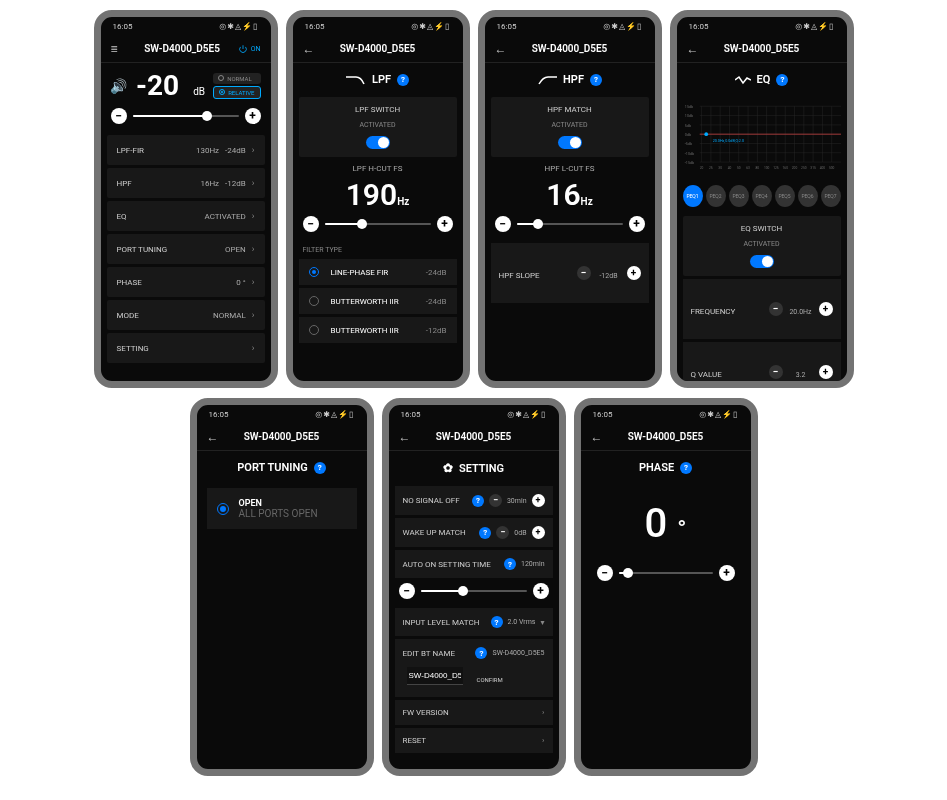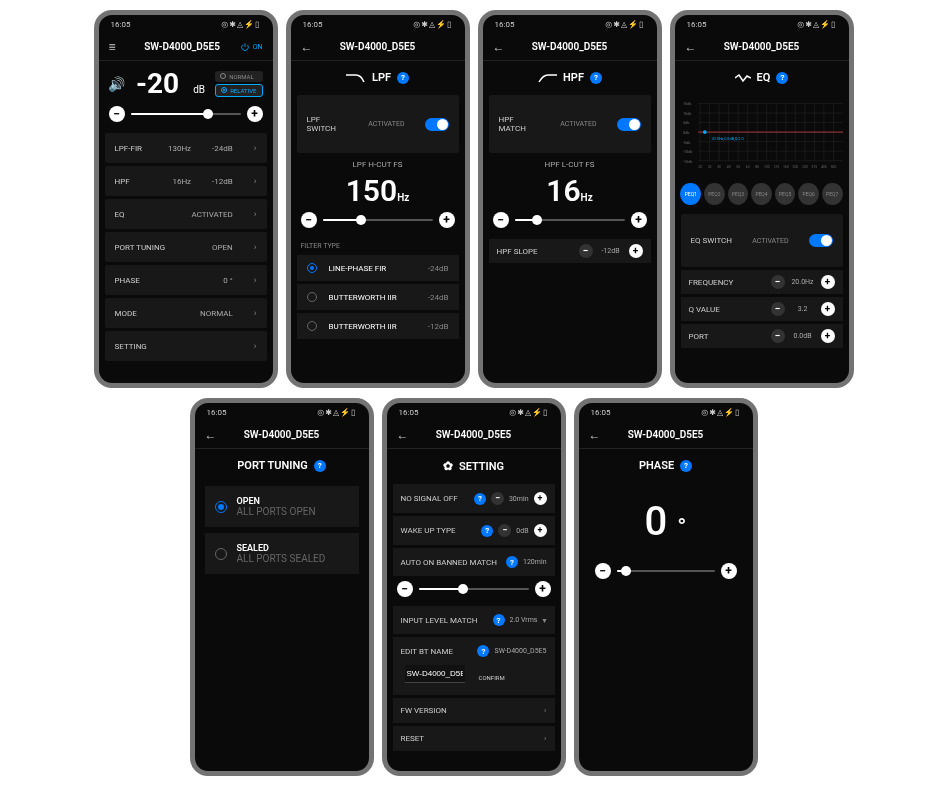--- a/index.html
+++ b/index.html
@@ -15,21 +15,21 @@
     justify-content: center;
   }
   .row2 { margin-top: 10px; }
   .phone {
     width: 184px;
     height: 378px;
     background: #0a0a0a;
     border-radius: 18px;
     position: relative;
     overflow: hidden;
-    border: 5px solid #737373;
+    border: 7px solid #737373;
     display: flex;
     flex-direction: column;
     font-size: 8px;
     color: #fff;
   }
   .status-bar {
     height: 18px;
     display: flex;
     justify-content: space-between;
     align-items: center;
@@ -185,21 +185,21 @@
     background: #fff;
     border-radius: 50%;
     transform: translate(-50%, -50%);
   }
   .list-row {
     background: #181818;
     margin: 3px 6px;
     padding: 10px 10px;
     display: flex;
     align-items: center;
-    gap: 21px;
+    gap: 6px;
     font-size: 8px;
     border-radius: 2px;
     position: relative;
   }
   .list-row .label { flex: 1; color: #ccc; }
   .list-row .val { color: #aaa; font-size: 8px; }
   .list-row .chev { color: #888; font-size: 9px; }
   .sub-head {
     padding: 6px 10px 2px;
     font-size: 7px;
@@ -215,26 +215,27 @@
   .big-freq .unit { font-size: 10px; }
   .big-freq-label {
     text-align: center;
     font-size: 8px;
     color: #aaa;
     padding: 4px 0 0;
   }
   .switch-row {
     display: flex;
     align-items: center;
-    padding: 20px 10px;
-    font-size: 8px;
-    gap: 20px;
+    padding: 8px 10px;
+    font-size: 8px;
+    gap: 7px;
     background: #181818;
     margin: 3px 6px;
     border-radius: 2px;
+    flex-direction: column;
   }
   .switch-row .label { flex: 1; color: #ccc; }
   .switch-row .state { color: #888; font-size: 7px; }
   .toggle {
     width: 24px;
     height: 13px;
     background: #0078ff;
     border-radius: 7px;
     position: relative;
     cursor: pointer;
@@ -297,23 +298,23 @@
     font-size: 5px;
     display: flex;
     align-items: center;
     justify-content: center;
     cursor: pointer;
   }
   .peq-tab.active { background: #0078ff; color: #fff; }
   .param-row {
     background: #181818;
     margin: 3px 6px;
-    padding: 5px 8px;
-    display: flex;
-    align-items: center;
+    padding: 23px 8px;
+    display: flex;
+    align-items: flex-end;
     gap: 5px;
     font-size: 8px;
   }
   .param-row .plabel { flex: 1; color: #ccc; }
   .param-row .pval { color: #aaa; min-width: 26px; text-align: center; font-size: 7px; }
   .param-row .circ-btn { width: 14px; height: 14px; font-size: 10px; }
   .pt-option {
     background: #181818;
     margin: 6px 10px;
     padding: 10px;
@@ -508,21 +509,21 @@
         <span>LPF</span>
         <span class="help">?</span>
       </div>
       <div class="switch-row">
         <span class="label">LPF SWITCH</span>
         <span class="state">ACTIVATED</span>
         <span class="toggle"></span>
       </div>
       <div class="big-freq-label">LPF H-CUT FS</div>
       <div class="big-freq">
-        <span>150</span><span class="unit">Hz</span>
+        <span>190</span><span class="unit">Hz</span>
       </div>
       <div class="slider-row">
         <span class="circ-btn">−</span>
         <div class="slider-track">
             <div class="slider-fill" style="width:35%"></div>
             <div class="slider-thumb" style="left:35%"></div>
           </div>
         <span class="circ-btn">+</span>
       </div>
       <div class="sub-head">FILTER TYPE</div>
@@ -723,27 +724,20 @@
         <span class="help">?</span>
       </div>
       <div id="s5opts">
           <div class="pt-option sel">
             <span class="rd"></span>
     <div>
               <div class="ptl">OPEN</div>
               <div class="pts">ALL PORTS OPEN</div>
             </div>
           </div>
-          <div class="pt-option">
-            <span class="rd"></span>
-    <div>
-              <div class="ptl">SEALED</div>
-              <div class="pts">ALL PORTS SEALED</div>
-            </div>
-          </div>
         </div>
     </div>
   </div>
 
   <div class="phone">
     <div class="status-bar">
       <span>16:05</span>
       <span class="status-icons">◎✱◬⚡▯</span>
     </div>
     <div class="title-bar">
@@ -757,28 +751,28 @@
         <span>SETTING</span>
       </div>
       <div class="s-row">
         <span class="slbl">NO SIGNAL OFF</span>
         <span class="help">?</span>
         <span class="circ-btn dark">−</span>
         <span class="sval">30min</span>
         <span class="circ-btn">+</span>
       </div>
       <div class="s-row">
-        <span class="slbl">WAKE UP TYPE</span>
+        <span class="slbl">WAKE UP MATCH</span>
         <span class="help">?</span>
         <span class="circ-btn dark">−</span>
         <span class="sval">0dB</span>
         <span class="circ-btn">+</span>
       </div>
       <div class="s-row" style="flex-wrap:wrap">
-        <span class="slbl">AUTO ON BANNED MATCH</span>
+        <span class="slbl">AUTO ON SETTING TIME</span>
         <span class="help">?</span>
         <span class="sval">120min</span>
       </div>
       <div class="slider-row" style="padding:2px 10px 6px">
         <span class="circ-btn">−</span>
         <div class="slider-track">
             <div class="slider-fill" style="width:40%"></div>
             <div class="slider-thumb" style="left:40%"></div>
           </div>
         <span class="circ-btn">+</span>

